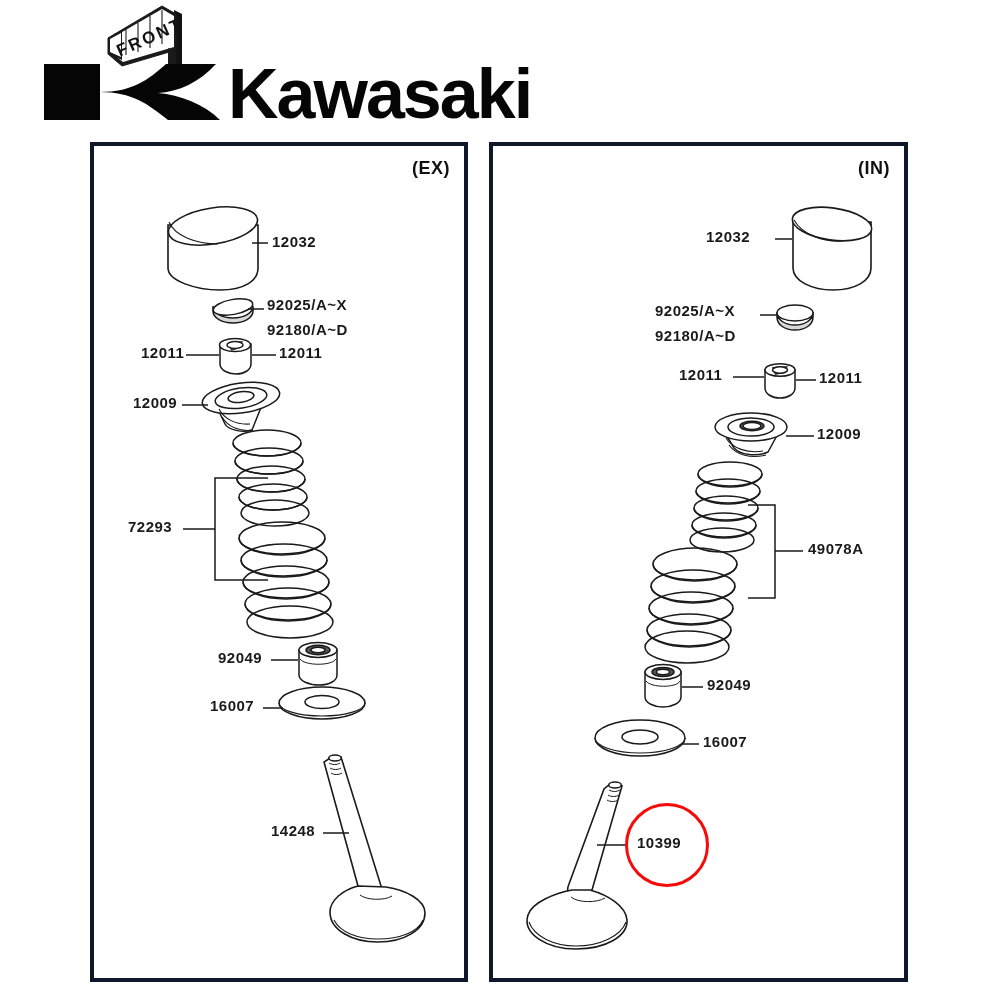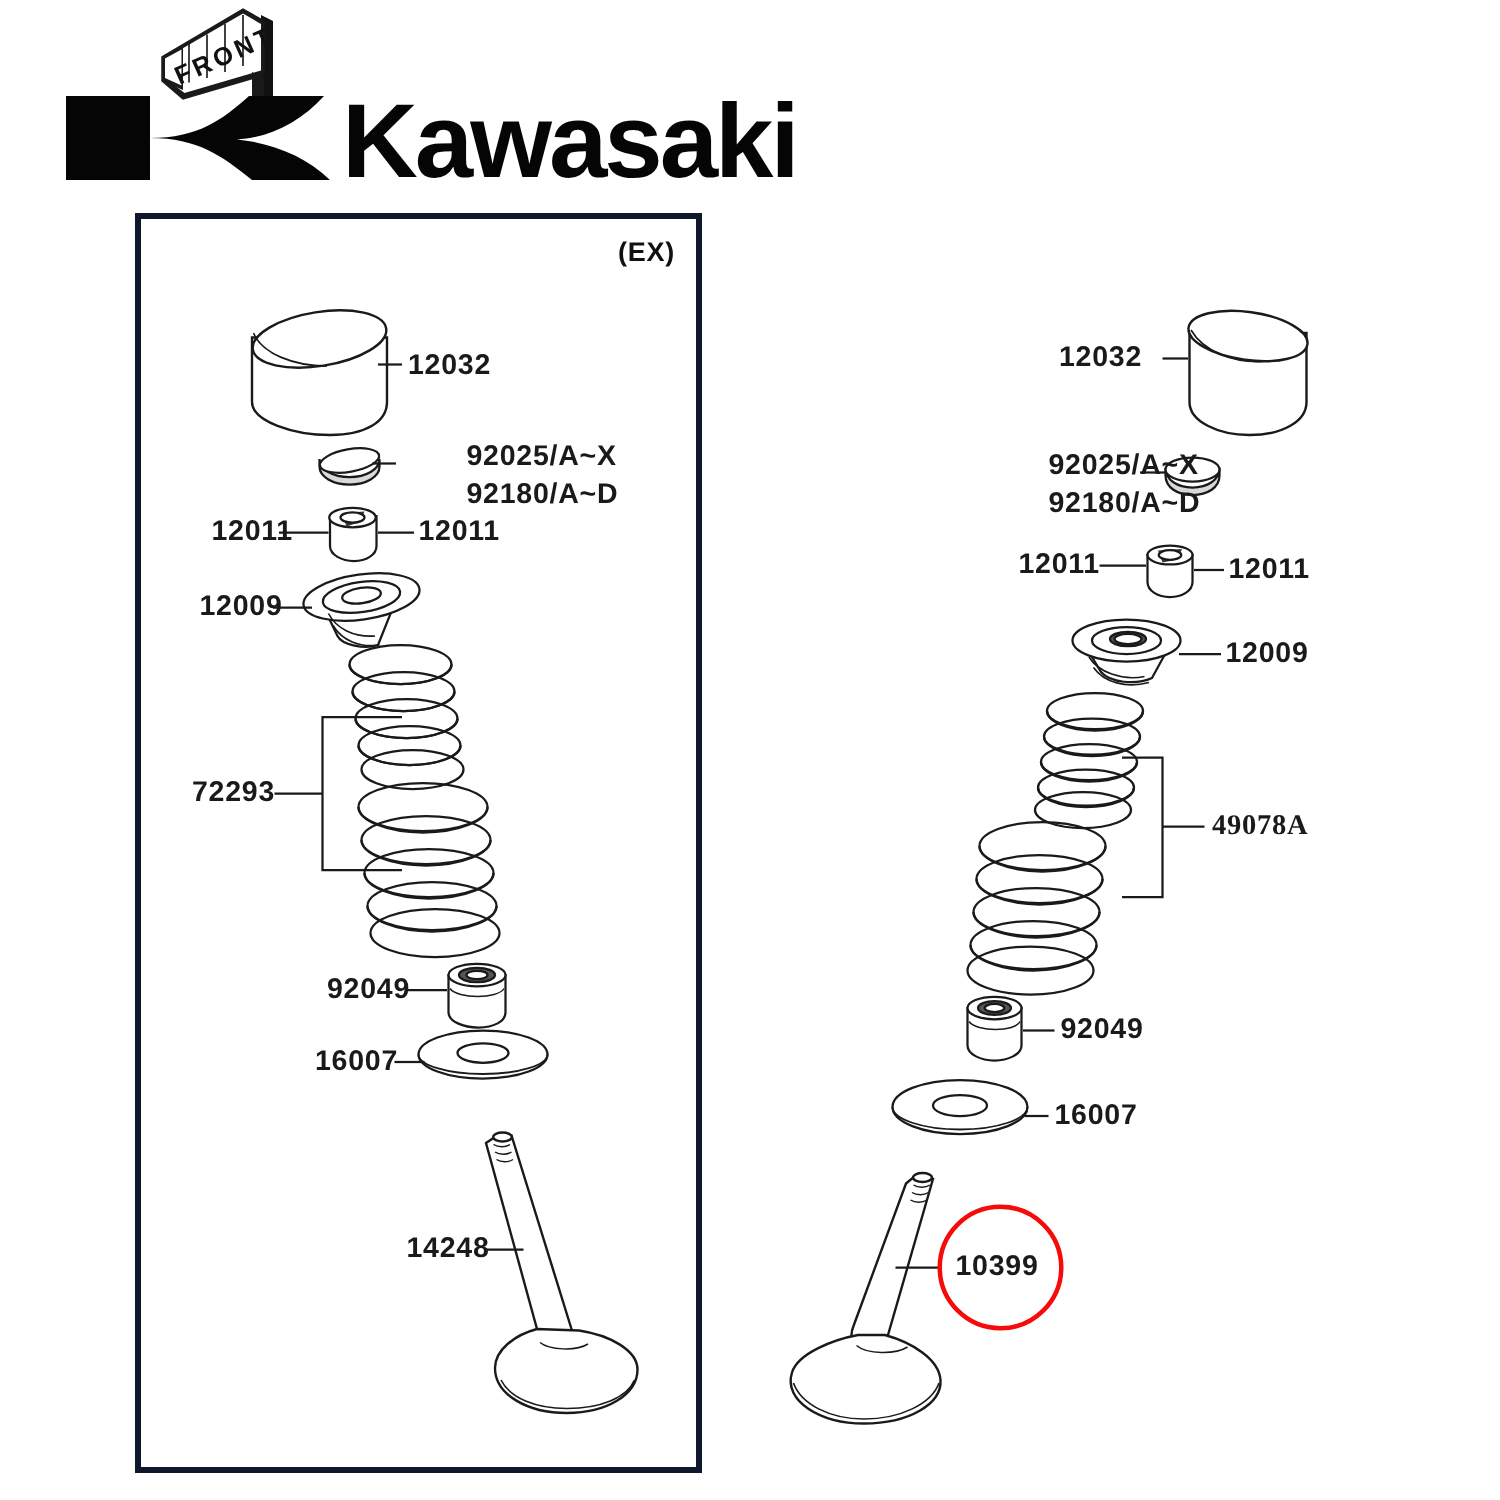--- a/index.html
+++ b/index.html
@@ -68,29 +68,28 @@
   .svg-layer {
     position: absolute;
     left: 0;
     top: 0;
     width: 1000px;
     height: 1000px;
     pointer-events: none;
   }
   .callout {
     position: absolute;
-    font-size: 19px;
+    font-size: 15px;
     font-weight: 700;
     color: #1a1a1a;
     white-space: nowrap;
     letter-spacing: 0.5px;
   }
   .callout.two-line {
     line-height: 25px;
-    margin-left: 44px;
   }
   #highlight-ring {
     position: absolute;
     left: 625px;
     top: 803px;
     width: 84px;
     height: 84px;
     border-radius: 50%;
     border: 3px solid #f60a0a;
     box-sizing: border-box;
@@ -141,20 +140,23 @@
       </g>
 
       <text x="188" y="66" font-family="'Liberation Sans', sans-serif" font-size="70" font-weight="700" fill="#050505" letter-spacing="-2">Kawasaki</text>
     </svg>
   </div>
 
   <div class="panel" id="panel-ex">
     <div class="panel-tag" id="tag-ex">(EX)</div>
   </div>
 
+  <div class="panel" id="panel-in">
+    <div class="panel-tag" id="tag-in">(IN)</div>
+  </div>
 
   <svg class="svg-layer" viewBox="0 0 1000 1000">
     <defs>
       <g id="coil-shape"></g>
     </defs>
 
     <g fill="#ffffff" stroke="#1a1a1a" stroke-width="1.6">
       <path d="M168,225 L168,268 C168,281 196,290 220,290 C244,290 258,281 258,268 L258,225 Z"></path>
       <ellipse cx="213" cy="226" rx="45" ry="18" transform="rotate(-9 213 226)"></ellipse>
       <path d="M169,222 C175,236 196,244 218,244" fill="none" stroke-width="1.1"></path>
@@ -369,21 +371,21 @@
   <div class="callout two-line" style="left:655px; top:298px;">
     <div>92025/A~X</div>
     <div>92180/A~D</div>
   </div>
 
   <div class="callout" style="left:679px; top:366px;">12011</div>
   <div class="callout" style="left:819px; top:369px;">12011</div>
 
   <div class="callout" style="left:817px; top:425px;">12009</div>
 
-  <div class="callout" style="left:808px; top:540px;font-family:Liberation Serif, serif;">49078A</div>
+  <div class="callout" style="left:808px; top:540px;">49078A</div>
 
   <div class="callout" style="left:707px; top:676px;">92049</div>
 
   <div class="callout" style="left:703px; top:733px;">16007</div>
 
   <div class="callout" style="left:637px; top:834px;">10399</div>
 
 </div>
 
 </body></html>

